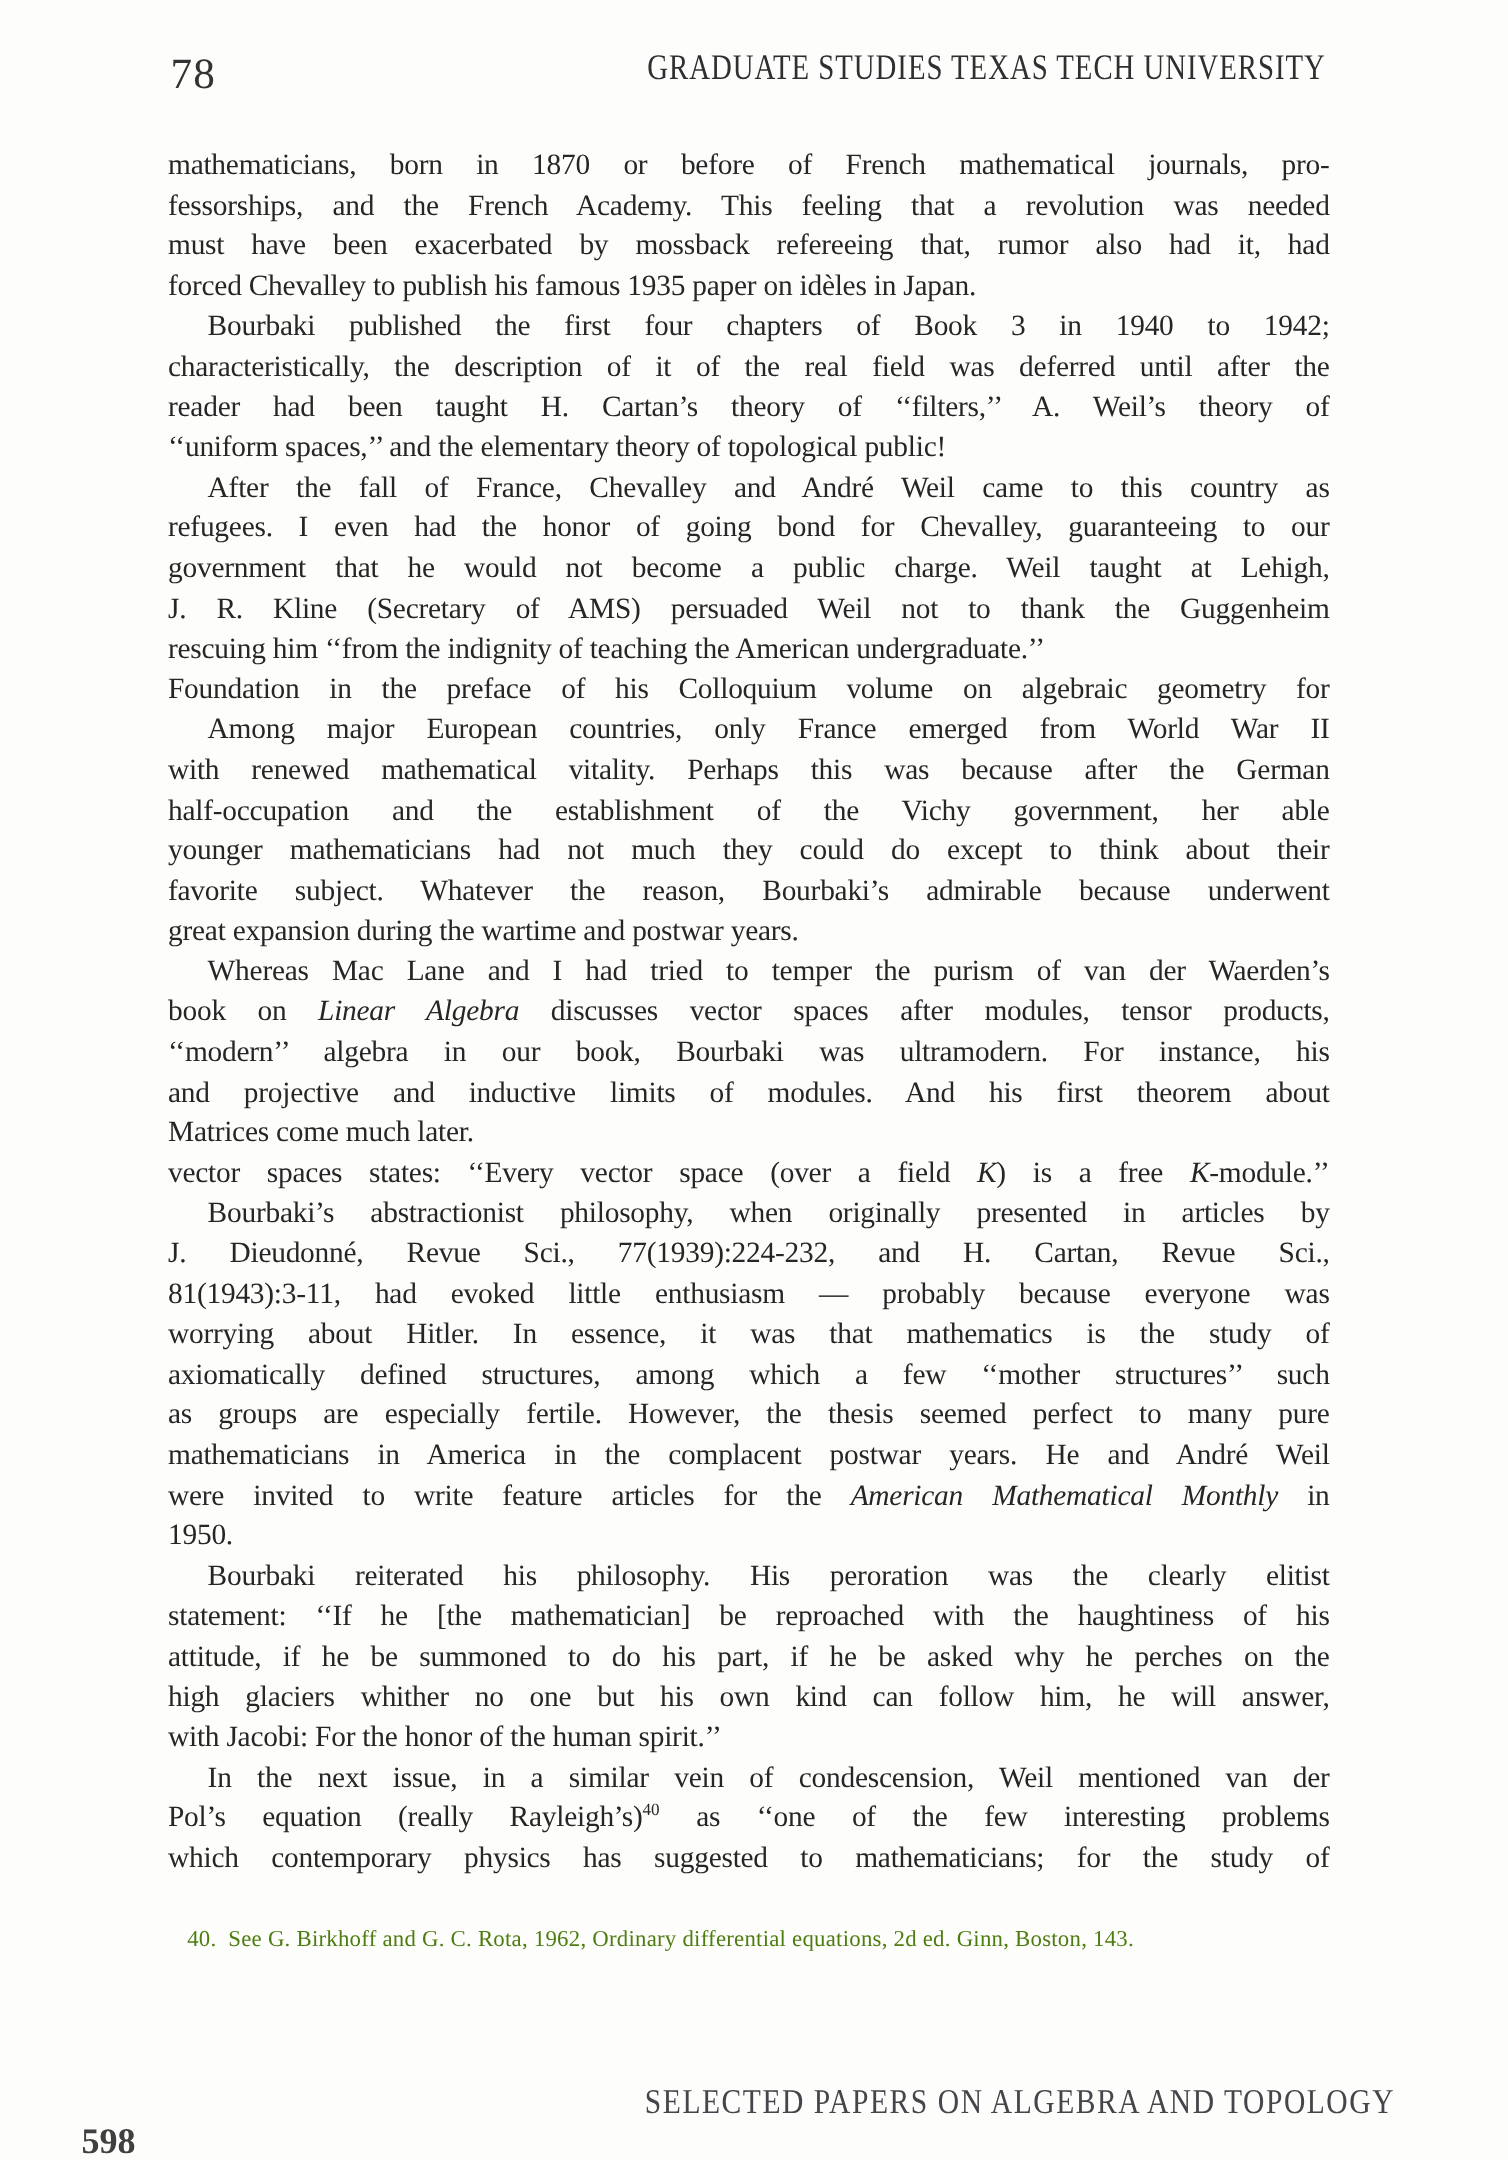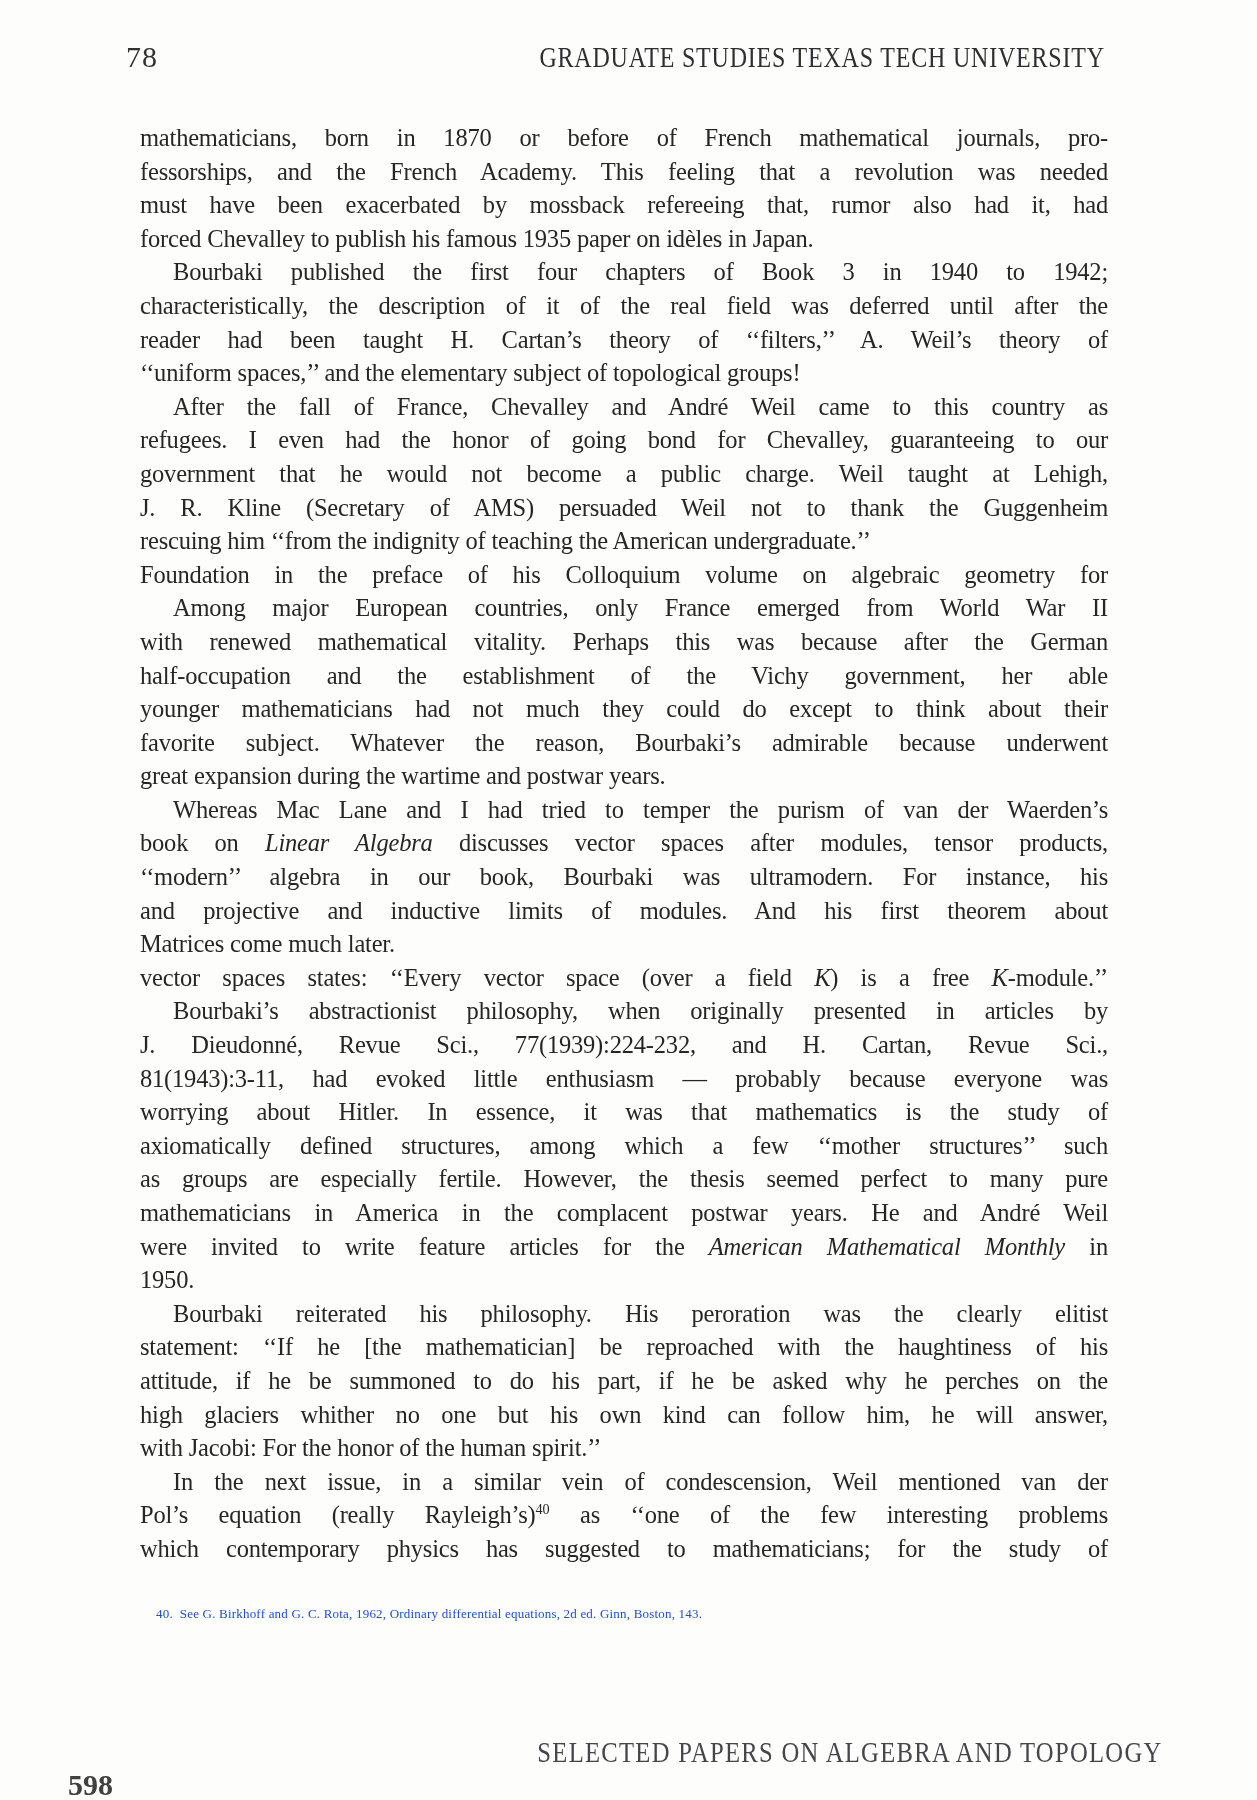--- a/index.html
+++ b/index.html
@@ -8,23 +8,23 @@
     width: 1257px;
     height: 1800px;
     background: #fdfdfc;
     font-family: "Liberation Serif", "DejaVu Serif", serif;
     color: #282828;
     overflow: hidden;
   }
   
   .header-pagenum {
     position: absolute;
-    left: 126px;
+    left: 142px;
     top: 40px;
-    font-size: 30px;
+    font-size: 36px;
     letter-spacing: 1px;
     color: #333333;
   }
   .header-title {
     position: absolute;
     top: 40px;
     right: 152px;
     font-size: 30px;
     letter-spacing: 1px;
     white-space: nowrap;
@@ -57,23 +57,23 @@
     line-height: 0;
     letter-spacing: 0;
   }
   .bline i { font-style: italic; }
   
   .footnote {
     position: absolute;
     left: 156px;
     top: 1606px;
     width: 900px;
-    font-size: 13px;
+    font-size: 19px;
     letter-spacing: 0.2px;
-    color: #1d4ed8;
+    color: #4d7c0f;
     white-space: nowrap;
   }
   
   .footer-pagenum {
     position: absolute;
     left: 68px;
     top: 1732px;
     font-size: 30px;
     font-weight: bold;
     color: #404040;
@@ -102,21 +102,21 @@
   </div>
 
   <div class="body-col">
       <div class="bline"><span>mathematicians, born in 1870 or before of French mathematical journals, pro-</span></div>
       <div class="bline"><span>fessorships, and the French Academy. This feeling that a revolution was needed</span></div>
       <div class="bline"><span>must have been exacerbated by mossback refereeing that, rumor also had it, had</span></div>
       <div class="bline last"><span>forced Chevalley to publish his famous 1935 paper on idèles in Japan.</span></div>
       <div class="bline indent"><span>Bourbaki published the first four chapters of Book 3 in 1940 to 1942;</span></div>
       <div class="bline"><span>characteristically, the description of it of the real field was deferred until after the</span></div>
       <div class="bline"><span>reader had been taught H. Cartan’s theory of ‘‘filters,’’ A. Weil’s theory of</span></div>
-      <div class="bline last"><span>‘‘uniform spaces,’’ and the elementary subject of topological groups!</span></div>
+      <div class="bline last"><span>‘‘uniform spaces,’’ and the elementary theory of topological public!</span></div>
       <div class="bline indent"><span>After the fall of France, Chevalley and André Weil came to this country as</span></div>
       <div class="bline"><span>refugees. I even had the honor of going bond for Chevalley, guaranteeing to our</span></div>
       <div class="bline"><span>government that he would not become a public charge. Weil taught at Lehigh,</span></div>
       <div class="bline"><span>J. R. Kline (Secretary of AMS) persuaded Weil not to thank the Guggenheim</span></div>
       <div class="bline last"><span>rescuing him ‘‘from the indignity of teaching the American undergraduate.’’</span></div>
       <div class="bline"><span>Foundation in the preface of his Colloquium volume on algebraic geometry for</span></div>
       <div class="bline indent"><span>Among major European countries, only France emerged from World War II</span></div>
       <div class="bline"><span>with renewed mathematical vitality. Perhaps this was because after the German</span></div>
       <div class="bline"><span>half-occupation and the establishment of the Vichy government, her able</span></div>
       <div class="bline"><span>younger mathematicians had not much they could do except to think about their</span></div>

